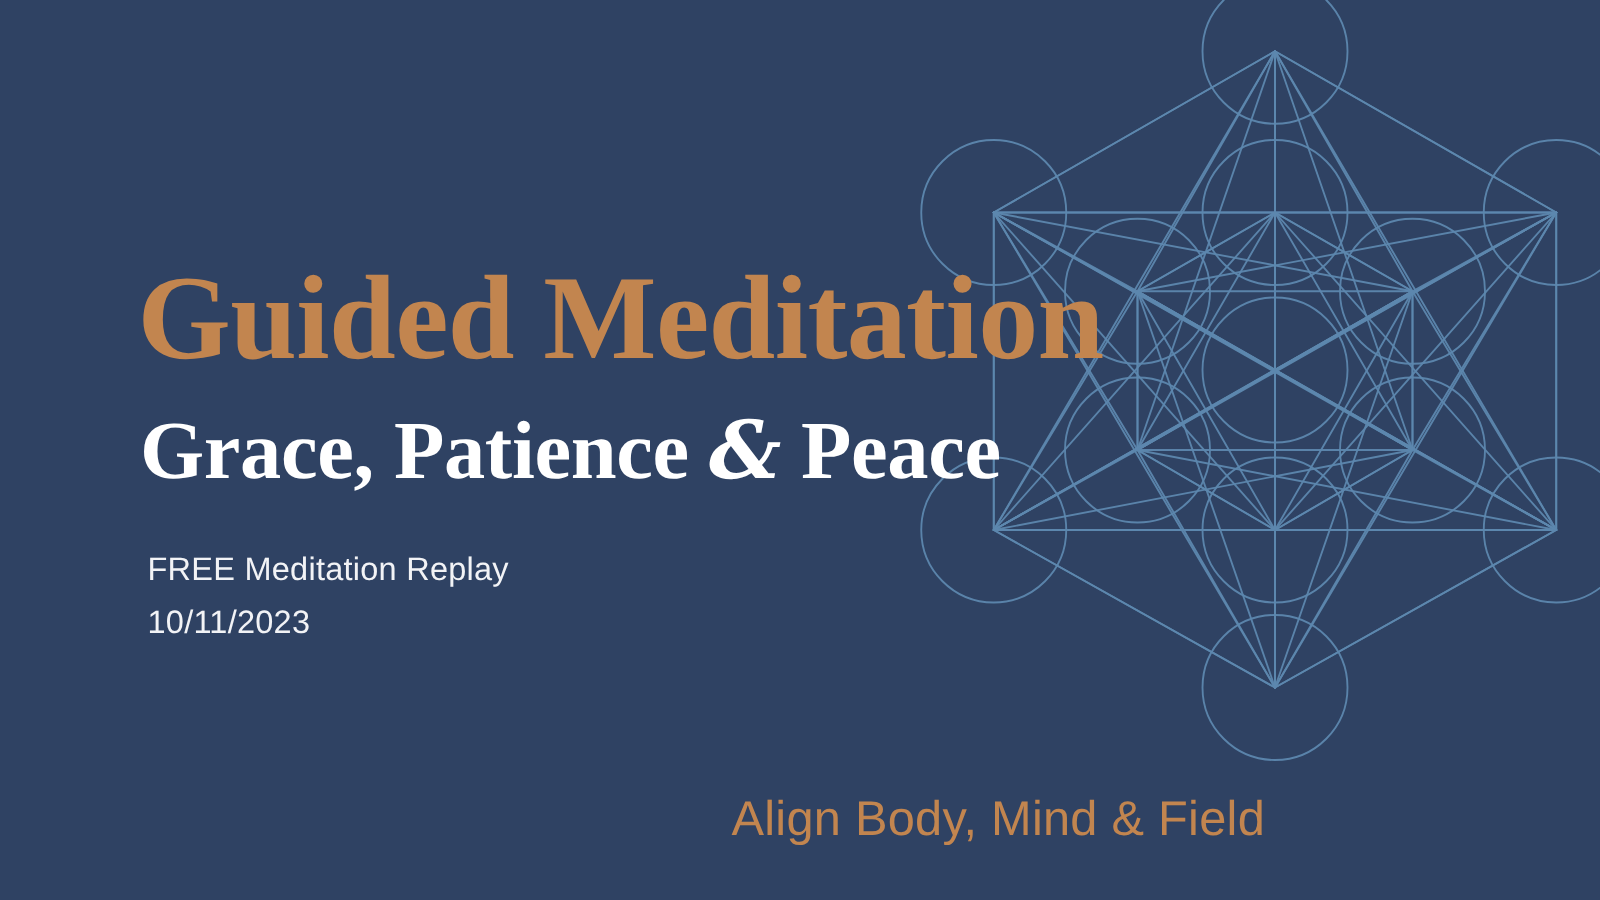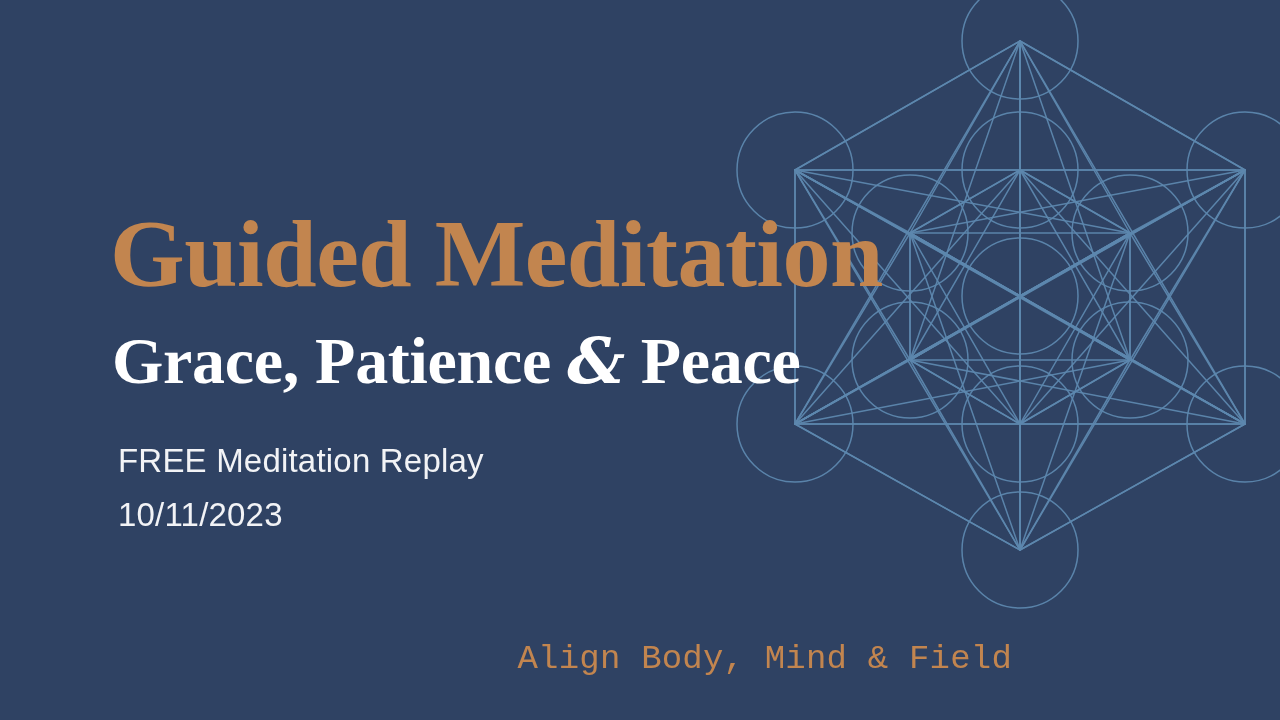--- a/index.html
+++ b/index.html
@@ -77,40 +77,39 @@
     font-style: italic;
     font-weight: bold;
     font-size: 64px;
   }
 
   #meta-lines {
     position: absolute;
     left: 70px;
     top: 434px;
     color: #f2f3f6;
-    font-size: 33px;
+    font-size: 26px;
     line-height: 1.63;
     font-weight: 400;
     letter-spacing: 0.2px;
     white-space: nowrap;
   }
   #meta-lines .meta-line { display: block; }
 
   #tagline {
     position: absolute;
     right: 36px;
     bottom: 42px;
     color: #c2854f;
-    font-size: 34px;
+    font-size: 39px;
     line-height: 1.1;
     font-weight: 400;
     letter-spacing: 0.2px;
     white-space: nowrap;
     text-align: right;
-    font-family: Liberation Mono, monospace;
   }
 </style>
 </head>
 <body>
 
 <div id="slide">
 
   <div id="geometry-layer">
     <svg id="geo-svg" width="1280" height="720" viewBox="0 0 1280 720" xmlns="http://www.w3.org/2000/svg">
         <g fill="none" stroke="#5d87ae" stroke-width="1.5" stroke-opacity="0.95" stroke-linecap="round">

